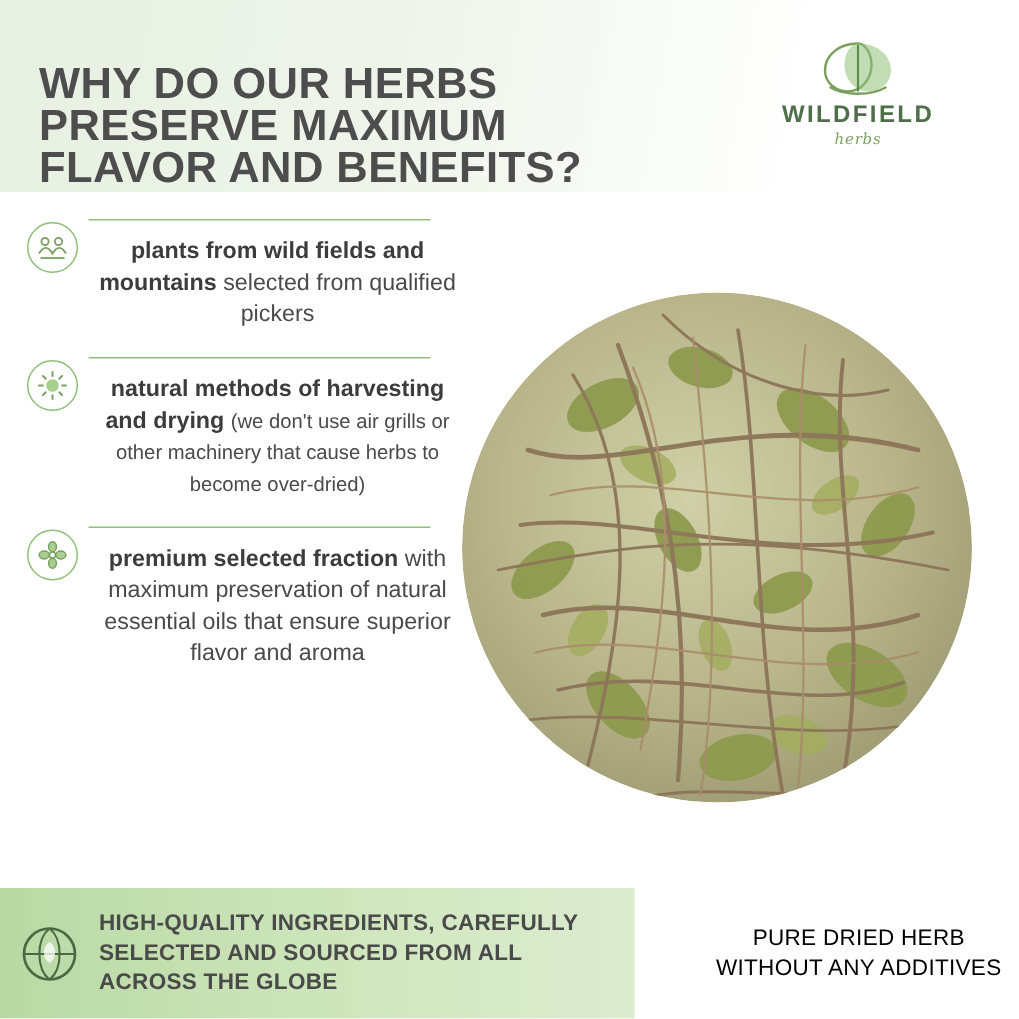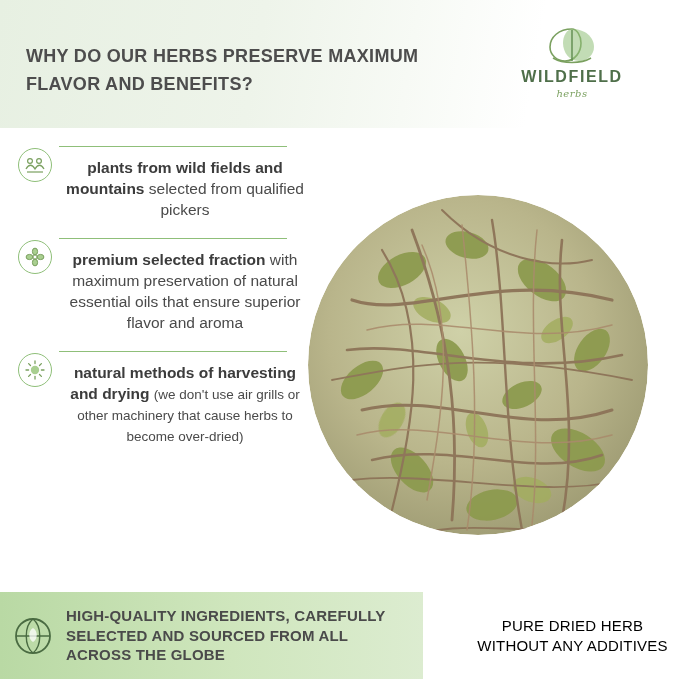--- a/index.html
+++ b/index.html
@@ -19,21 +19,21 @@
   .header {
     position: absolute;
     left: 0; top: 0;
     width: 679px; height: 128px;
     background: linear-gradient(100deg, #e7f0e2 0%, #eef4ea 38%, #f7faf5 60%, #ffffff 78%, #ffffff 100%);
   }
   .headline {
     position: absolute;
     left: 26px; top: 42px;
     width: 430px;
-    font-size: 18px;
+    font-size: 29px;
     line-height: 28px;
     letter-spacing: 0.3px;
     font-weight: bold;
     color: #4d4d4d;
     text-transform: uppercase;
   }
 
   
   .logo {
     position: absolute;
@@ -182,38 +182,20 @@
         <svg width="22" height="22" viewBox="0 0 22 22">
           <path d="M2 15 C5 10 8 10 11 15 C14 10 17 10 20 15" fill="none" stroke="#7aa05f" stroke-width="1.3"></path>
           <circle cx="6" cy="7" r="2.4" fill="none" stroke="#7aa05f" stroke-width="1.2"></circle>
           <circle cx="15" cy="7" r="2.4" fill="none" stroke="#7aa05f" stroke-width="1.2"></circle>
           <path d="M3 18 h16" stroke="#7aa05f" stroke-width="1.2"></path>
         </svg>
       </div>
       <div class="f-rule"></div>
       <div class="f-text">
         <b>plants from wild fields and mountains</b><span> selected from qualified pickers</span>
-      </div>
-    </div>
-
-    <div class="feature">
-      <div class="f-icon">
-        <svg width="22" height="22" viewBox="0 0 22 22">
-          <g fill="#a9cf90" stroke="#7aa05f" stroke-width="1">
-            <ellipse cx="11" cy="5.5" rx="2.6" ry="3.4"></ellipse>
-            <ellipse cx="11" cy="16.5" rx="2.6" ry="3.4"></ellipse>
-            <ellipse cx="5.5" cy="11" rx="3.4" ry="2.6"></ellipse>
-            <ellipse cx="16.5" cy="11" rx="3.4" ry="2.6"></ellipse>
-          </g>
-          <circle cx="11" cy="11" r="2" fill="#ffffff" stroke="#7aa05f" stroke-width="1"></circle>
-        </svg>
-      </div>
-      <div class="f-rule"></div>
-      <div class="f-text">
-        <b>premium selected fraction</b><span> with maximum preservation of natural essential oils that ensure superior flavor and aroma</span>
       </div>
     </div>
 
     <div class="feature">
       <div class="f-icon">
         <svg width="22" height="22" viewBox="0 0 22 22">
           <circle cx="11" cy="11" r="4.2" fill="#a9cf90"></circle>
           <g stroke="#7aa05f" stroke-width="1.3" stroke-linecap="round">
             <path d="M11 2 v2.6"></path>
               <path d="M11 17.4 v2.6"></path>
@@ -223,20 +205,38 @@
               <path d="M15.5 15.5 l1.9 1.9"></path>
             <path d="M17.4 4.6 l-1.9 1.9"></path>
               <path d="M6.5 15.5 l-1.9 1.9"></path>
           </g>
         </svg>
       </div>
       <div class="f-rule"></div>
       <div class="f-text">
         <b>natural methods of harvesting and drying</b>
         <span class="small">(we don't use air grills or other machinery that cause herbs to become over-dried)</span>
+      </div>
+    </div>
+
+    <div class="feature">
+      <div class="f-icon">
+        <svg width="22" height="22" viewBox="0 0 22 22">
+          <g fill="#a9cf90" stroke="#7aa05f" stroke-width="1">
+            <ellipse cx="11" cy="5.5" rx="2.6" ry="3.4"></ellipse>
+            <ellipse cx="11" cy="16.5" rx="2.6" ry="3.4"></ellipse>
+            <ellipse cx="5.5" cy="11" rx="3.4" ry="2.6"></ellipse>
+            <ellipse cx="16.5" cy="11" rx="3.4" ry="2.6"></ellipse>
+          </g>
+          <circle cx="11" cy="11" r="2" fill="#ffffff" stroke="#7aa05f" stroke-width="1"></circle>
+        </svg>
+      </div>
+      <div class="f-rule"></div>
+      <div class="f-text">
+        <b>premium selected fraction</b><span> with maximum preservation of natural essential oils that ensure superior flavor and aroma</span>
       </div>
     </div>
   </div>
 
   <div class="photo">
     <svg width="372" height="420" viewBox="0 0 372 420">
       <defs>
         <clipPath id="pileclip">
             <circle cx="186" cy="215" r="170"></circle>
           </clipPath>

